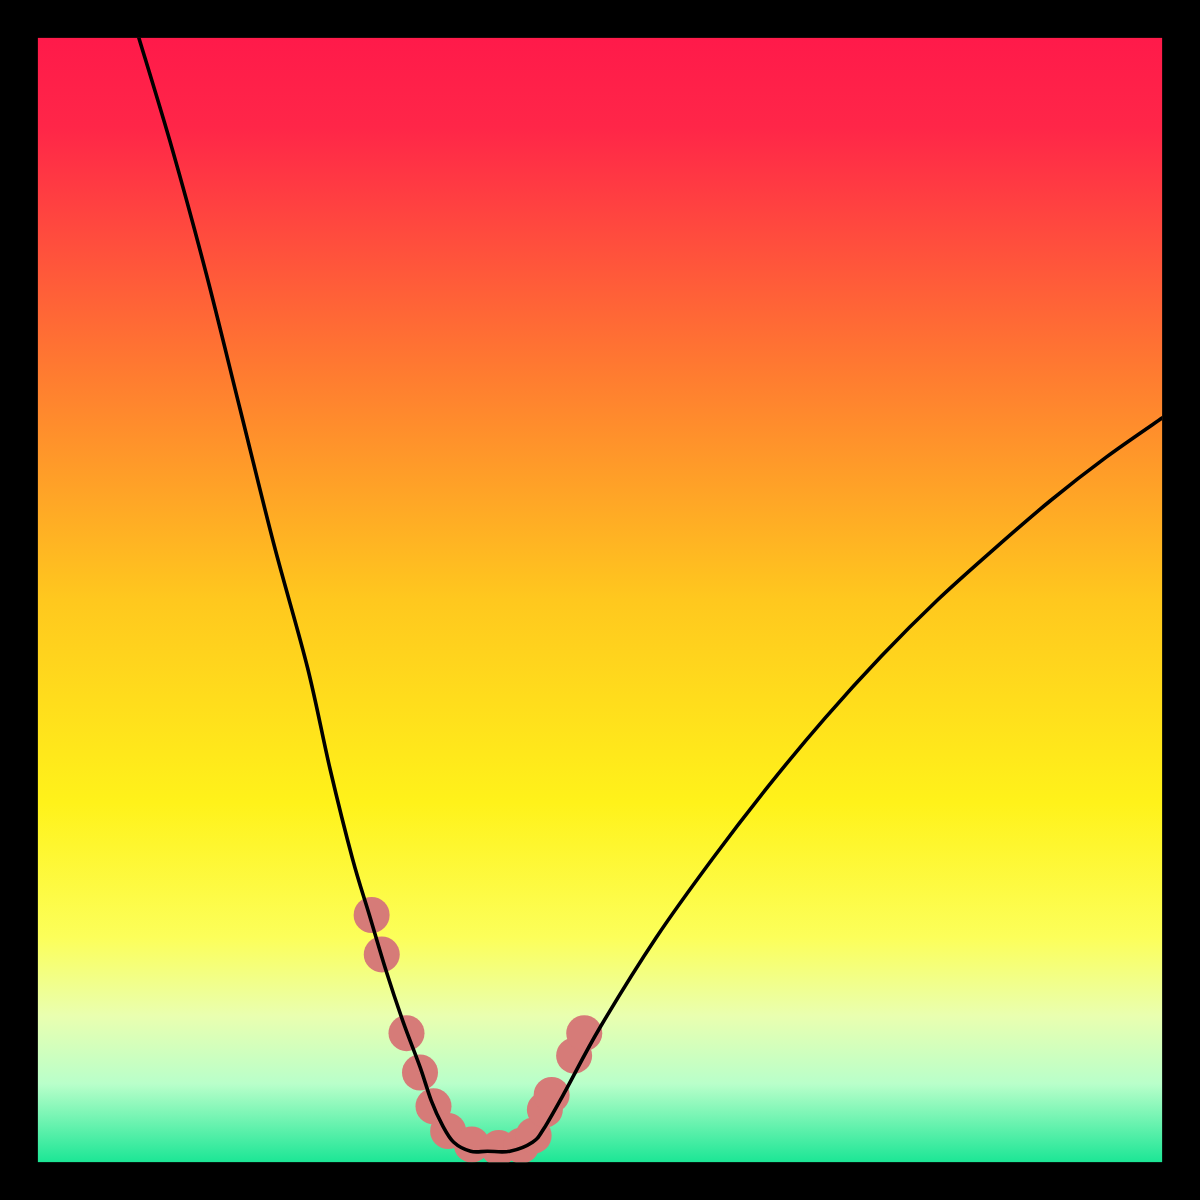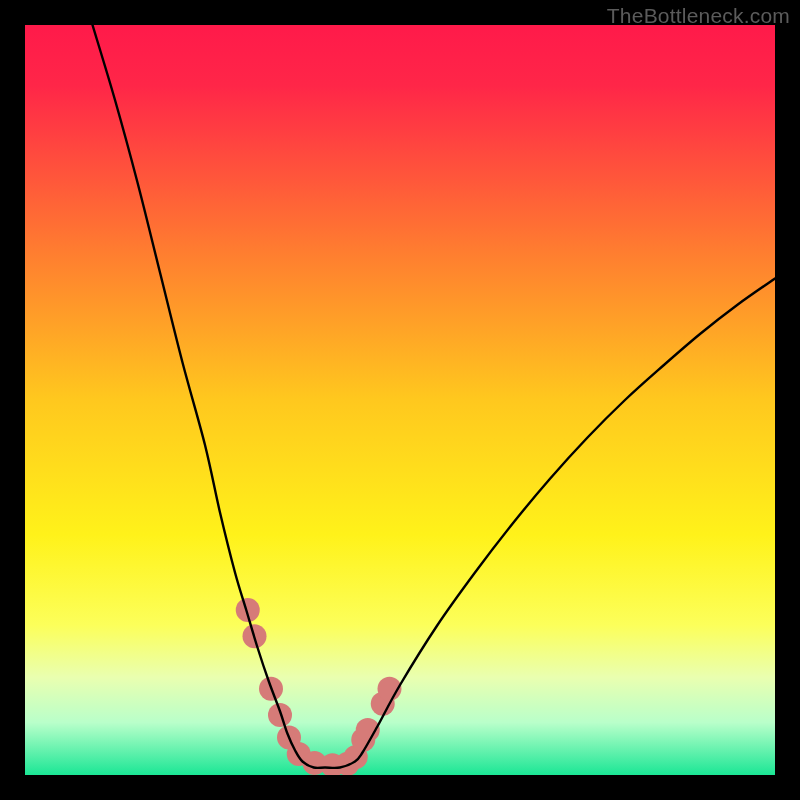--- a/index.html
+++ b/index.html
@@ -34,21 +34,20 @@
     color: #5b5b5b;
     letter-spacing: 0.2px;
     z-index: 10;
   }
   svg { display: block; }
 </style>
 </head>
 <body>
 
 <div class="frame">
-  <div class="watermark">TheBottleneck.com</div>
   <div class="plot">
     <svg id="chart-svg" width="750" height="750" viewBox="0 0 750 750" preserveAspectRatio="none">
       <defs>
         <linearGradient id="bg-grad" x1="0" y1="0" x2="0" y2="1">
             <stop offset="0%" stop-color="#ff1a4a"></stop>
             <stop offset="8%" stop-color="#ff2648"></stop>
             <stop offset="30%" stop-color="#ff7c30"></stop>
             <stop offset="50%" stop-color="#ffc81e"></stop>
             <stop offset="68%" stop-color="#fff21a"></stop>
             <stop offset="80%" stop-color="#fcff5a"></stop>

